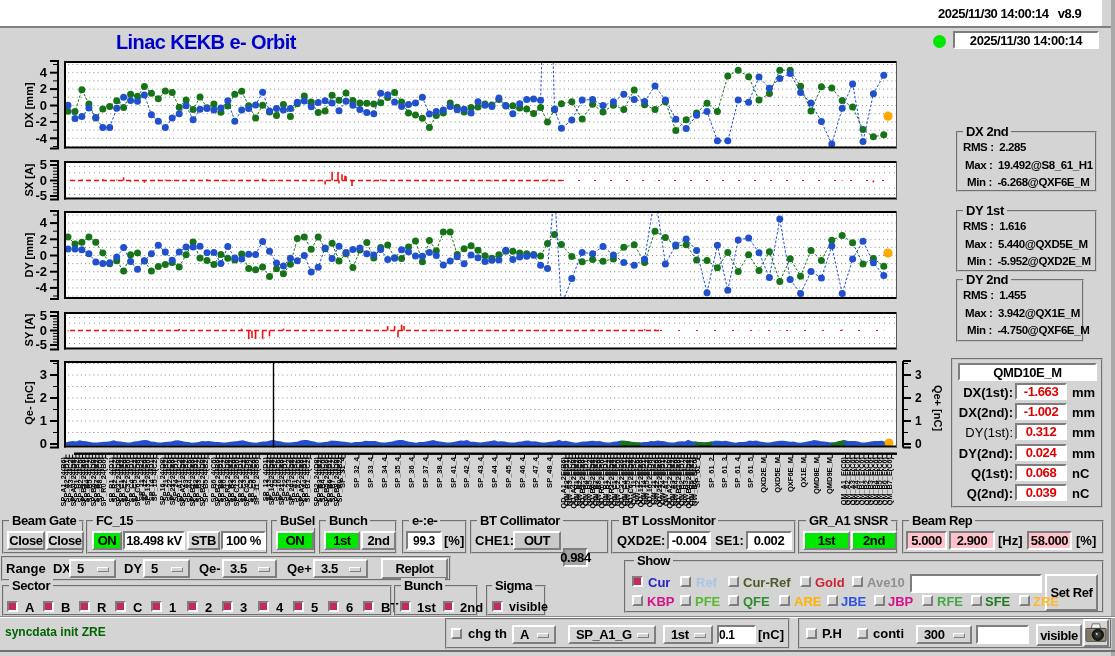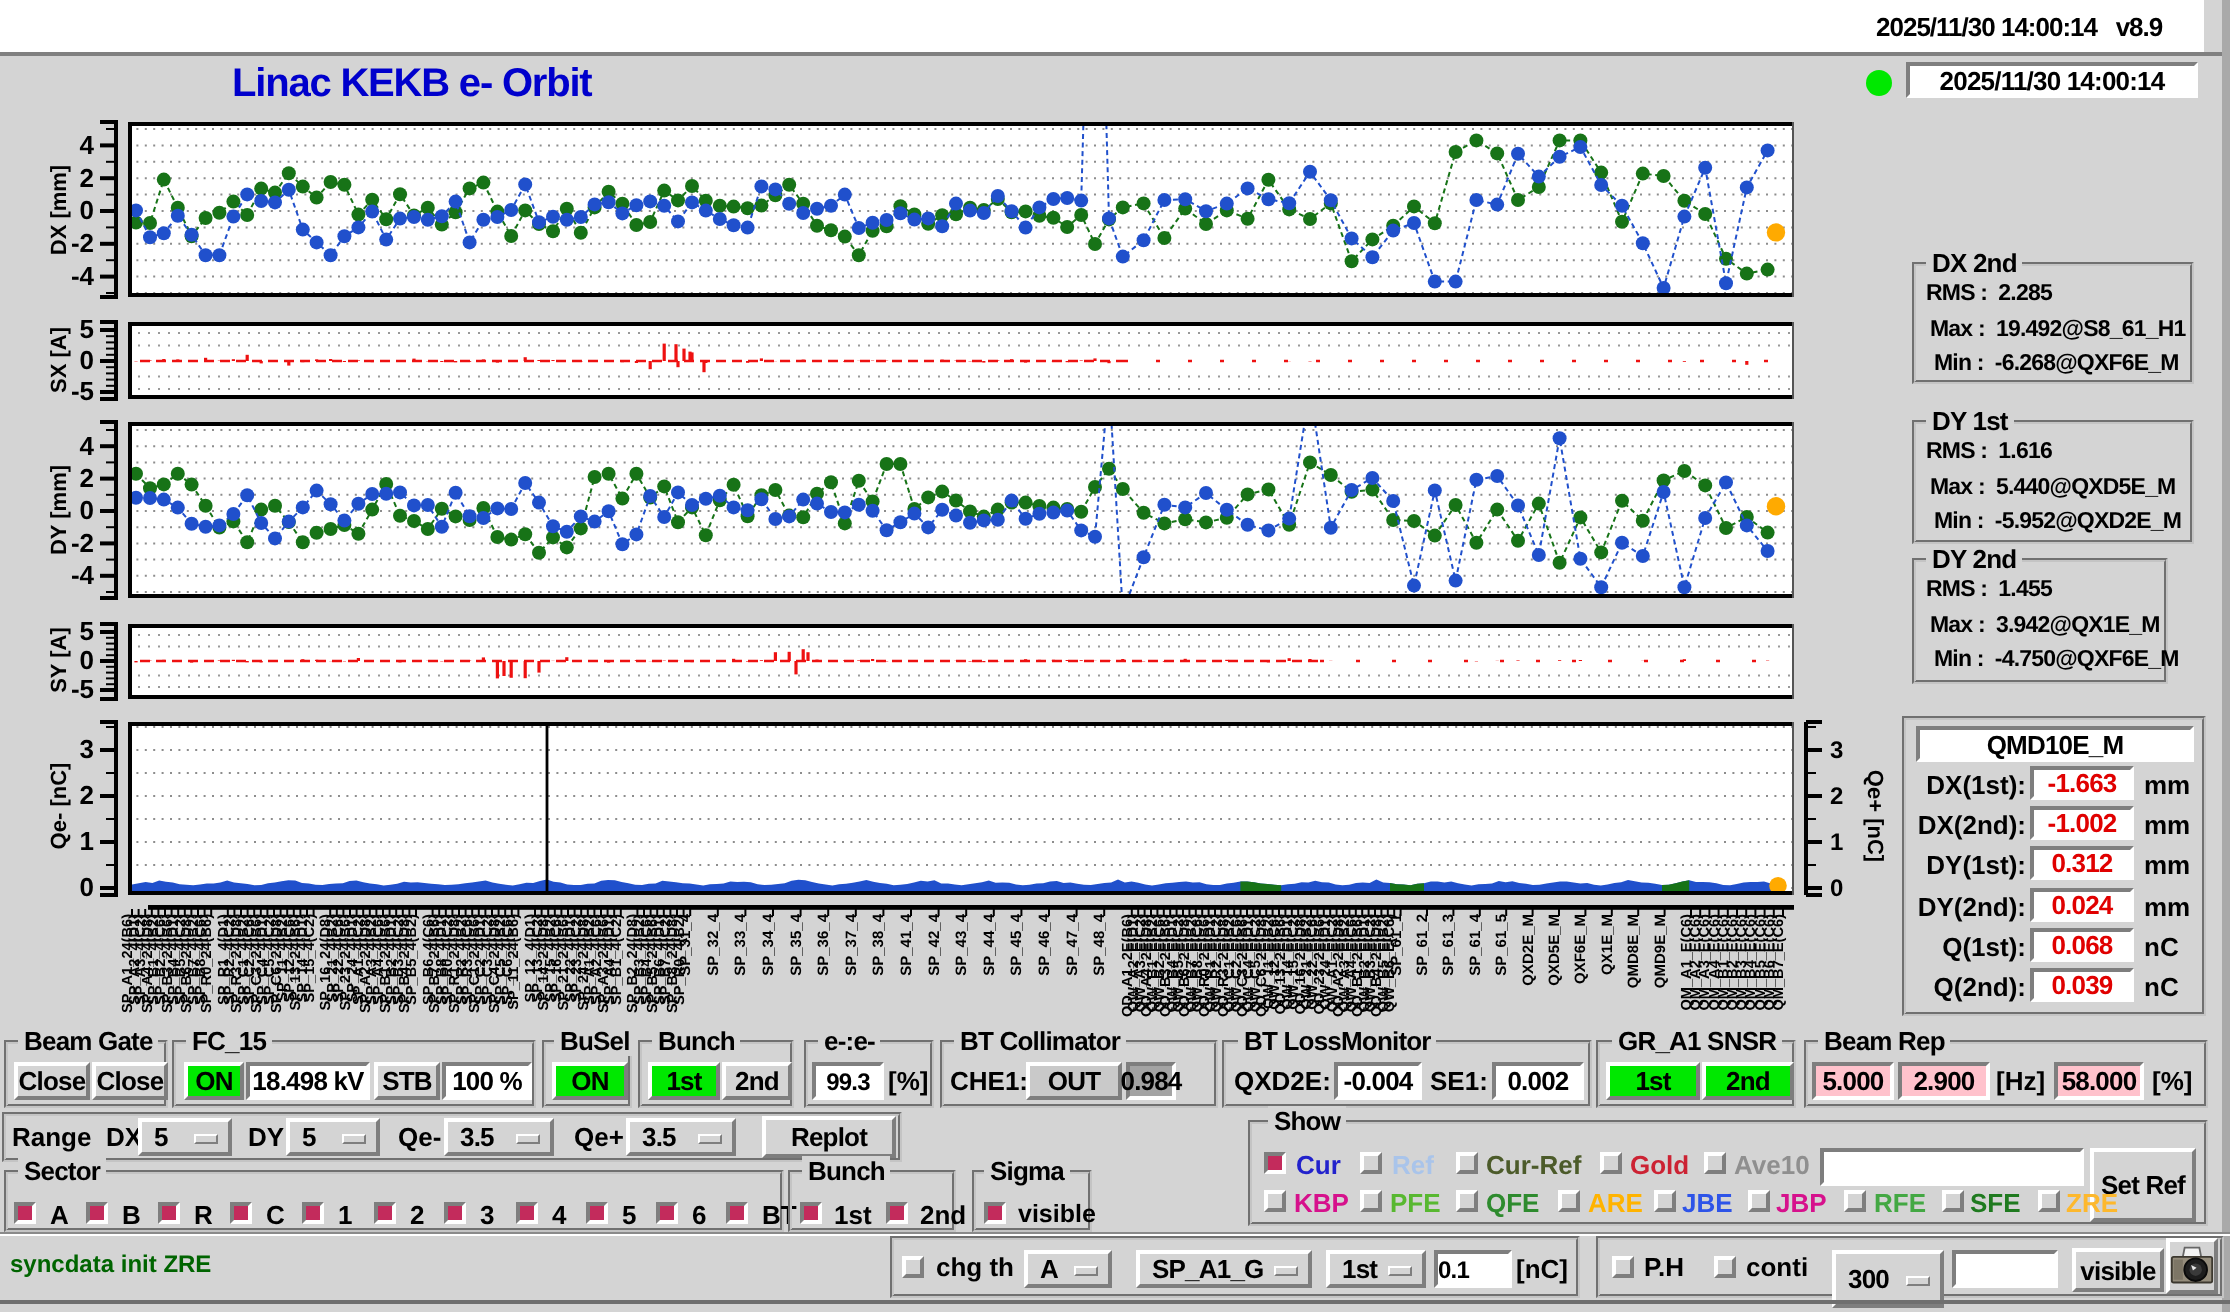--- a/index.html
+++ b/index.html
@@ -1208,21 +1208,21 @@
       <div class="t" style="left:9px;top:42px;color:#000;font-size:11.5px;font-weight:bold;position:absolute;letter-spacing:-0.4px">Min :&nbsp; -4.750@QXF6E_M</div>
     </div>
     <div class="panel" style="left:951px;top:358px;width:152px;height:150px">
       <div class="ctl sunken" style="left:5px;top:3px;width:139px;height:18px;background:#fff;font-size:13px">QMD10E_M</div>
       <div class="t" style="left:1px;top:25px;width:59px;color:#000;font-size:13px;font-weight:bold;position:absolute;text-align:right">DX(1st):</div>
       <div class="ctl sunken" style="left:62px;top:23px;width:52px;height:17px;background:#fff;font-size:13px;color:#e00000">-1.663</div>
       <div class="t" style="left:119px;top:25px;color:#000;font-size:13px;font-weight:bold;position:absolute">mm</div>
       <div class="t" style="left:1px;top:45.2px;width:59px;color:#000;font-size:13px;font-weight:bold;position:absolute;text-align:right">DX(2nd):</div>
       <div class="ctl sunken" style="left:62px;top:43.2px;width:52px;height:17px;background:#fff;font-size:13px;color:#e00000">-1.002</div>
       <div class="t" style="left:119px;top:45.2px;color:#000;font-size:13px;font-weight:bold;position:absolute">mm</div>
-      <div class="t" style="left:1px;top:65.4px;width:59px;color:#000;font-size:13px;font-weight:bold;position:absolute;text-align:right">DY(1st):</div>
+      <div class="t" style="left:1px;top:65.4px;width:59px;color:#000;font-size:13px;font-weight:normal;position:absolute;text-align:right">DY(1st):</div>
       <div class="ctl sunken" style="left:62px;top:63.400000000000006px;width:52px;height:17px;background:#fff;font-size:13px;color:#e00000">0.312</div>
       <div class="t" style="left:119px;top:65.4px;color:#000;font-size:13px;font-weight:bold;position:absolute">mm</div>
       <div class="t" style="left:1px;top:85.60000000000001px;width:59px;color:#000;font-size:13px;font-weight:bold;position:absolute;text-align:right">DY(2nd):</div>
       <div class="ctl sunken" style="left:62px;top:83.60000000000001px;width:52px;height:17px;background:#fff;font-size:13px;color:#e00000">0.024</div>
       <div class="t" style="left:119px;top:85.60000000000001px;color:#000;font-size:13px;font-weight:bold;position:absolute">mm</div>
       <div class="t" style="left:1px;top:105.80000000000001px;width:59px;color:#000;font-size:13px;font-weight:bold;position:absolute;text-align:right">Q(1st):</div>
       <div class="ctl sunken" style="left:62px;top:103.80000000000001px;width:52px;height:17px;background:#fff;font-size:13px;color:#e00000">0.068</div>
       <div class="t" style="left:119px;top:105.80000000000001px;color:#000;font-size:13px;font-weight:bold;position:absolute">nC</div>
       <div class="t" style="left:1px;top:126.00000000000001px;width:59px;color:#000;font-size:13px;font-weight:bold;position:absolute;text-align:right">Q(2nd):</div>
       <div class="ctl sunken" style="left:62px;top:124.00000000000001px;width:52px;height:17px;background:#fff;font-size:13px;color:#e00000">0.039</div>
@@ -1251,21 +1251,21 @@
     </div>
     <div class="lf" style="left:402px;top:520px;width:65px;height:34px">
       <span class="lft" style="left:5px">e-:e-</span>
       <div class="ctl sunken" style="left:2px;top:9px;width:36px;height:19px;background:#fff;font-size:12px;color:#000;justify-content:center">99.3</div>
       <div class="t" style="left:40px;top:11px;color:#000;font-size:13px;font-weight:bold;position:absolute">[%]</div>
     </div>
     <div class="lf" style="left:470px;top:520px;width:139px;height:34px">
       <span class="lft" style="left:5px">BT Collimator</span>
       <div class="t" style="left:3px;top:11px;color:#000;font-size:13px;font-weight:bold;position:absolute">CHE1:</div>
       <div class="ctl raised" style="left:41px;top:9px;width:48px;height:19px;background:#c9c9c9;font-size:13px">OUT</div>
-      <div class="ctl sunken" style="left:91px;top:9px;width:25px;height:19px;background:#a3a3a3;font-size:13px;color:#000;justify-content:center">0.984</div>
+      <div class="ctl sunken" style="left:91px;top:26px;width:25px;height:19px;background:#a3a3a3;font-size:13px;color:#000;justify-content:center">0.984</div>
     </div>
     <div class="lf" style="left:611px;top:520px;width:185px;height:34px">
       <span class="lft" style="left:6px">BT LossMonitor</span>
       <div class="t" style="left:4px;top:11px;color:#000;font-size:13px;font-weight:bold;position:absolute">QXD2E:</div>
       <div class="ctl sunken" style="left:54px;top:9px;width:44px;height:19px;background:#fff;font-size:13px;color:#000;justify-content:center">-0.004</div>
       <div class="t" style="left:102px;top:11px;color:#000;font-size:13px;font-weight:bold;position:absolute">SE1:</div>
       <div class="ctl sunken" style="left:133px;top:9px;width:46px;height:19px;background:#fff;font-size:13px;color:#000;justify-content:center">0.002</div>
     </div>
     <div class="lf" style="left:798px;top:520px;width:100px;height:34px">
       <span class="lft" style="left:6px">GR_A1 SNSR</span>
@@ -1369,21 +1369,21 @@
     <div class="t" style="left:468px;top:626px;color:#000;font-size:13px;font-weight:bold;">chg th</div>
     <div class="ctl raised omx" style="left:512px;top:625px;width:44px;height:19px;font-size:13px">A<span class="omi"></span></div>
     <div class="ctl raised omx" style="left:568px;top:625px;width:88px;height:19px;font-size:13px">SP_A1_G<span class="omi"></span></div>
     <div class="ctl raised omx" style="left:663px;top:625px;width:50px;height:19px;font-size:13px">1st<span class="omi"></span></div>
     <div class="ctl sunken" style="left:717px;top:625px;width:39px;height:19px;background:#fff;font-size:12px;color:#000;justify-content:flex-start">0.1</div>
     <div class="t" style="left:758px;top:627px;color:#000;font-size:13px;font-weight:bold;">[nC]</div>
     <div class="cbx cbu" style="left:806px;top:628px"></div>
     <div class="t" style="left:822px;top:626px;color:#000;font-size:13px;font-weight:bold;">P.H</div>
     <div class="cbx cbu" style="left:857px;top:628px"></div>
     <div class="t" style="left:873px;top:626px;color:#000;font-size:13px;font-weight:bold;">conti</div>
-    <div class="ctl raised omx" style="left:916px;top:625px;width:56px;height:29px;font-size:13px">300<span class="omi"></span></div>
+    <div class="ctl raised omx" style="left:916px;top:625px;width:56px;height:19px;font-size:13px">300<span class="omi"></span></div>
     <div class="ctl sunken" style="left:976px;top:625px;width:53px;height:19px;background:#fff;font-size:13px;color:#000;justify-content:center"></div>
     <div class="ctl raised" style="left:1036px;top:624px;width:46px;height:22px;background:#d4d4d4;font-size:13px">visible</div>
     <div class="ctl raised" style="left:1083px;top:619px;width:26px;height:28px"><svg width="24" height="24" viewBox="0 0 24 24">
         <polygon points="8,2 16,2 17,7 7,7" fill="#f2f2f2" stroke="#666" stroke-width="1"></polygon>
         <rect x="1" y="7" width="22" height="14" rx="1" fill="#958d7c" stroke="#3c382f" stroke-width="1"></rect>
         <rect x="2" y="8.5" width="5" height="11" fill="#7d7666"></rect>
         <circle cx="14" cy="14" r="6.2" fill="#1d1d1d" stroke="#0a0a0a" stroke-width="1"></circle>
         <circle cx="14" cy="14" r="3.4" fill="#3a3a3a"></circle>
         <path d="M 11.5 11.5 L 14.5 13 L 12.5 14.5 Z" fill="#e6e6e6"></path>
       </svg></div>

